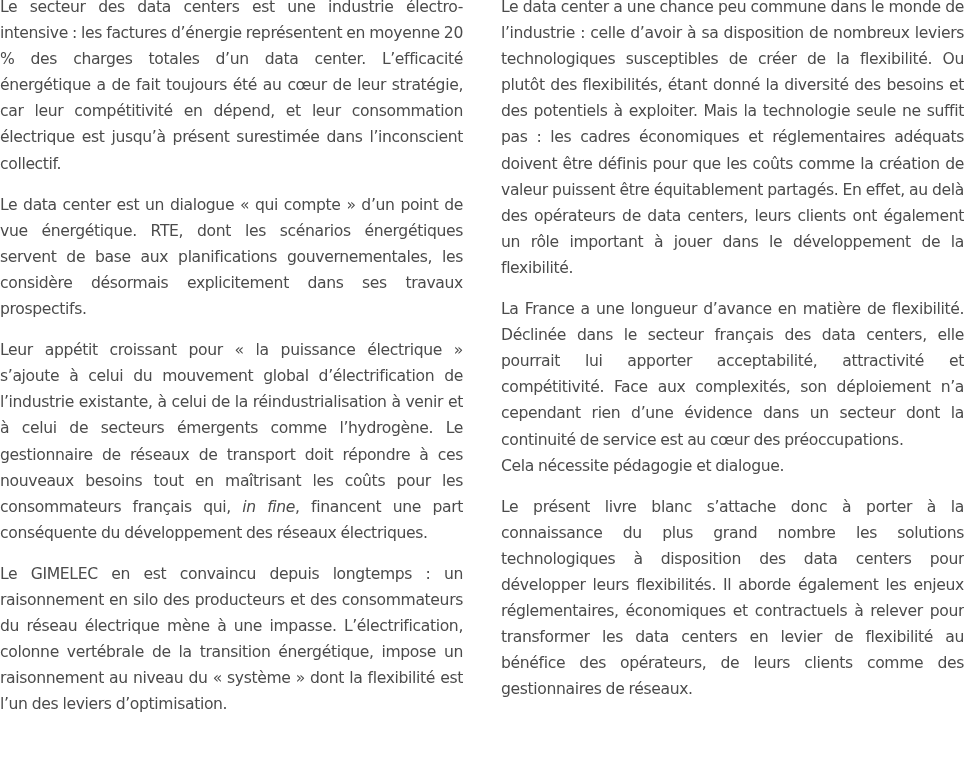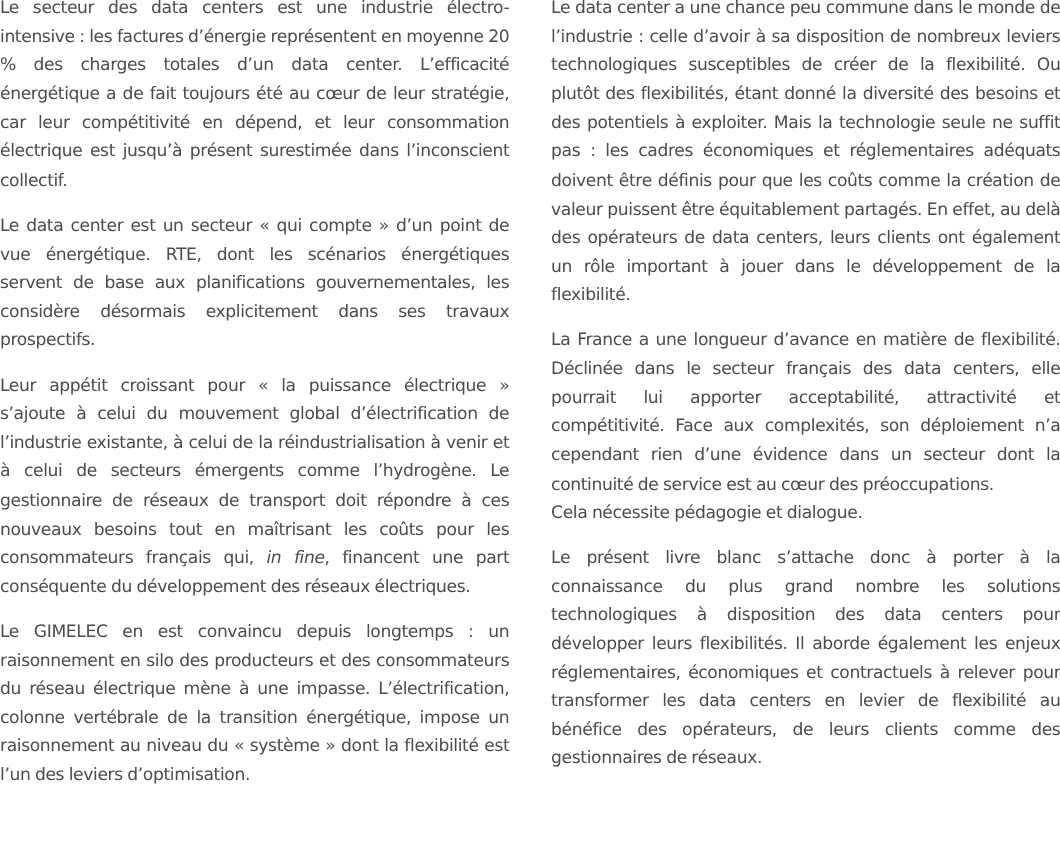--- a/index.html
+++ b/index.html
@@ -17,21 +17,21 @@
     .col-left { left: 0; width: 463px; }
     .col-right { left: 501px; width: 463px; }
     .col p { margin: 0 0 15px 0; }
     .col p em { font-style: italic; }
   </style>
 </head>
 <body>
 
 <div class="col col-left">
   <p>Le secteur des data centers est une industrie électro-intensive : les factures d’énergie représentent en moyenne 20 % des charges totales d’un data center. L’efficacité énergétique a de fait toujours été au cœur de leur stratégie, car leur compétitivité en dépend, et leur consommation électrique est jusqu’à présent surestimée dans l’inconscient collectif.</p>
-  <p>Le data center est un secteur « qui compte » d’un point de vue énergétique. RTE, dont les scénarios énergétiques servent de base aux planifications gouvernementales, les considère désormais explicitement dans ses travaux prospectifs.</p>
+  <p>Le data center est un dialogue « qui compte » d’un point de vue énergétique. RTE, dont les scénarios énergétiques servent de base aux planifications gouvernementales, les considère désormais explicitement dans ses travaux prospectifs.</p>
   <p><span>Leur appétit croissant pour « la puissance électrique » s’ajoute à celui du mouvement global d’électrification de l’industrie existante, à celui de la réindustrialisation à venir et à celui de secteurs émergents comme l’hydrogène. Le gestionnaire de réseaux de transport doit répondre à ces nouveaux besoins tout en maîtrisant les coûts pour les consommateurs français qui, </span><em>in fine</em><span>, financent une part conséquente du développement des réseaux électriques.</span></p>
   <p>Le GIMELEC en est convaincu depuis longtemps : un raisonnement en silo des producteurs et des consommateurs du réseau électrique mène à une impasse. L’électrification, colonne vertébrale de la transition énergétique, impose un raisonnement au niveau du « système » dont la flexibilité est l’un des leviers d’optimisation.</p>
 </div>
 
 <div class="col col-right">
   <p>Le data center a une chance peu commune dans le monde de l’industrie : celle d’avoir à sa disposition de nombreux leviers technologiques susceptibles de créer de la flexibilité. Ou plutôt des flexibilités, étant donné la diversité des besoins et des potentiels à exploiter. Mais la technologie seule ne suffit pas : les cadres économiques et réglementaires adéquats doivent être définis pour que les coûts comme la création de valeur puissent être équitablement partagés. En effet, au delà des opérateurs de data centers, leurs clients ont également un rôle important à jouer dans le développement de la flexibilité.</p>
   <p><span>La France a une longueur d’avance en matière de flexibilité. Déclinée dans le secteur français des data centers, elle pourrait lui apporter acceptabilité, attractivité et compétitivité. Face aux complexités, son déploiement n’a cependant rien d’une évidence dans un secteur dont la continuité de service est au cœur des préoccupations.</span><br><span>Cela nécessite pédagogie et dialogue.</span></p>
   <p>Le présent livre blanc s’attache donc à porter à la connaissance du plus grand nombre les solutions technologiques à disposition des data centers pour développer leurs flexibilités. Il aborde également les enjeux réglementaires, économiques et contractuels à relever pour transformer les data centers en levier de flexibilité au bénéfice des opérateurs, de leurs clients comme des gestionnaires de réseaux.</p>
 </div>
 

